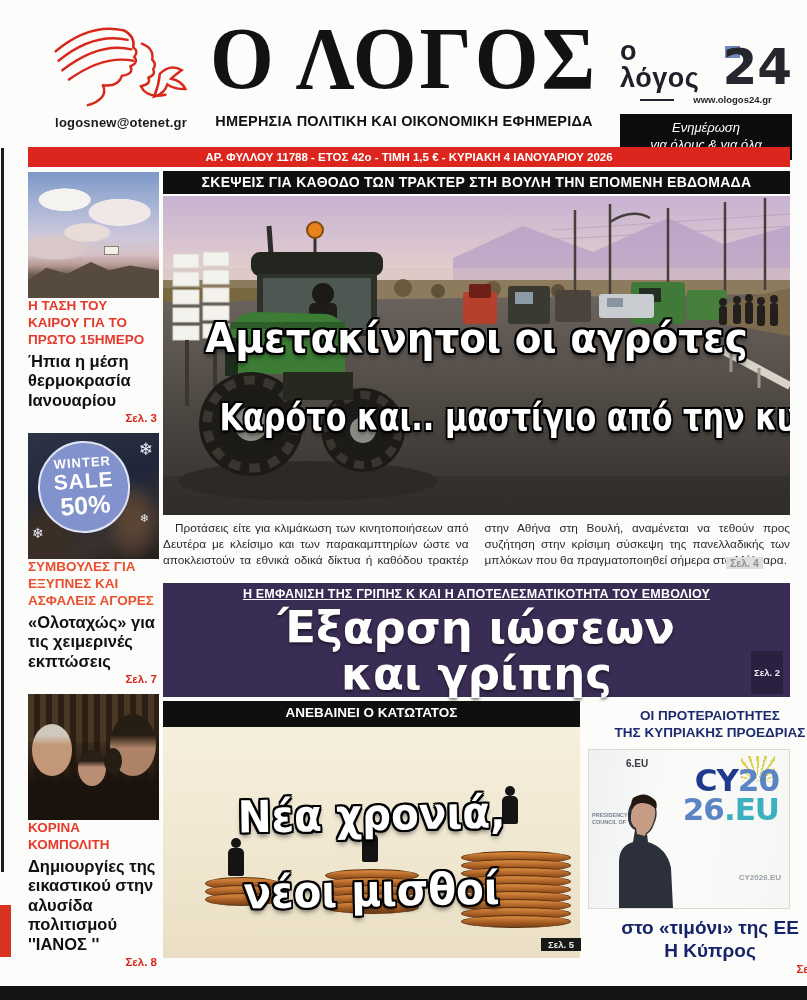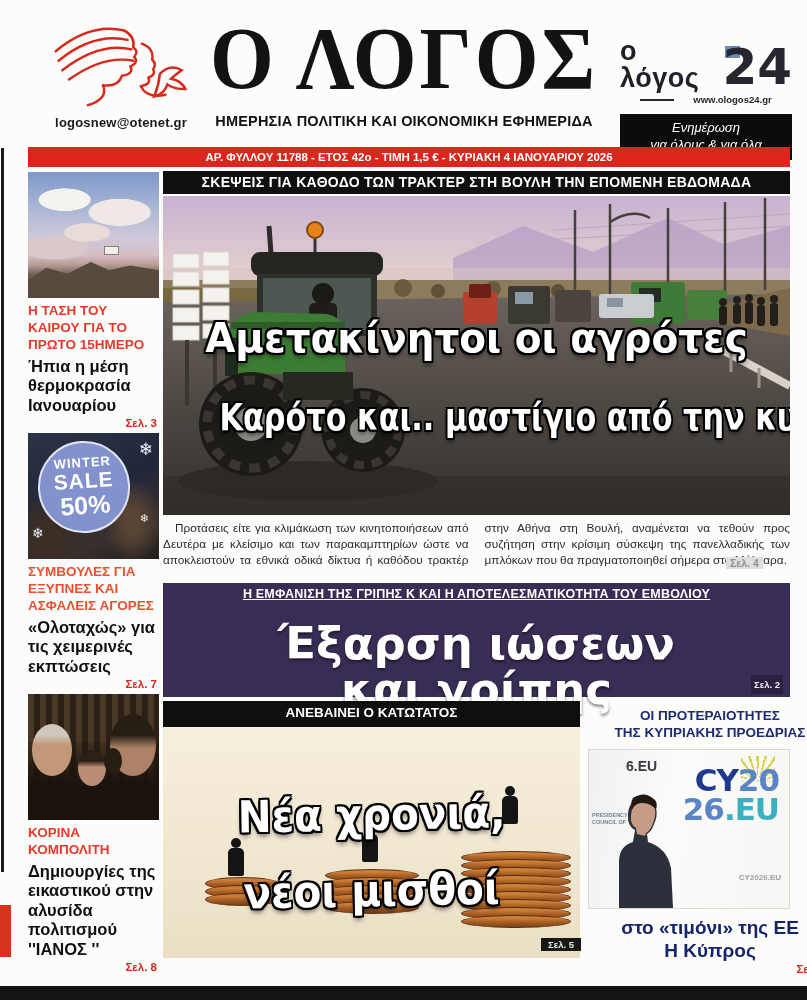--- a/index.html
+++ b/index.html
@@ -28,21 +28,21 @@
   .tagline-box{margin-top:9px;background:#0c0c0c;color:#fff;text-align:center;padding:5px 3px 7px;
                font-style:italic;font-size:13px;line-height:1.32;font-family:"Liberation Sans",sans-serif;}
   
   .issue-bar{position:absolute;left:28px;top:147px;width:762px;height:20px;background:#dc251c;color:#fff;
              font-size:11.5px;font-weight:bold;text-align:center;line-height:20px;white-space:nowrap;}
   
   .sidebar{position:absolute;left:28px;top:172px;width:131px;}
   .side-item{position:absolute;left:0;width:131px;}
   .si1{top:0;} .si2{top:261px;} .si3{top:522px;}
   .side-photo{width:131px;height:126px;position:relative;overflow:hidden;}
-  .side-kicker{color:#e6392b;font-weight:bold;font-size:13.5px;line-height:1.25;margin-top:5px;}
+  .side-kicker{color:#e6392b;font-weight:bold;font-size:13.5px;line-height:1.25;}
   .si2 .side-kicker{color:#ea5030;}
   .side-head{color:#101010;font-weight:bold;font-size:16.5px;line-height:1.18;margin-top:3px;}
   .side-ref{color:#d6251c;font-weight:bold;font-size:11.5px;text-align:right;margin-top:2px;padding-right:2px;}
   
   .photo-weather{background:
     radial-gradient(ellipse 46px 20px at 28% 22%,#f5f3f0 55%,transparent 58%),
     radial-gradient(ellipse 55px 24px at 70% 32%,#efe8e6 55%,transparent 58%),
     radial-gradient(ellipse 40px 16px at 45% 48%,#e8dcd8 55%,transparent 60%),
     radial-gradient(ellipse 60px 22px at 20% 60%,#d8c9c8 50%,transparent 58%),
     linear-gradient(180deg,#7e98c8 0%,#a9b6d6 28%,#cfc8da 52%,#d5bfc4 66%,#b69a94 74%,#6a5a50 82%,#4a3f38 100%);}
@@ -85,22 +85,22 @@
   .lead-body{position:absolute;left:163px;top:521px;width:627px;height:57px;column-count:2;column-gap:16px;
              font-size:11.8px;line-height:1.34;text-align:justify;color:#2a2a2a;}
   .lead-body p{margin:0;text-indent:12px;}
   .lead-ref{position:absolute;left:726px;top:557px;color:#8f8f8f;background:#dedede;font-weight:bold;
             font-size:10.5px;padding:0 4px;}
   
   .flu-banner{position:absolute;left:163px;top:583px;width:627px;height:114px;background:#3a2d55;color:#fff;text-align:center;}
   .flu-kicker{padding-top:4px;font-size:12.5px;font-weight:bold;letter-spacing:.2px;white-space:nowrap;text-decoration:underline;}
   .flu-hl{font-size:45px;font-weight:bold;line-height:1.02;font-family:"DejaVu Sans","Liberation Sans",sans-serif;
           text-shadow:0 2px 3px rgba(0,0,0,.5);}
-  .flu-hl1{margin-top:20px;} 
-  .flu-ref{position:absolute;right:7px;bottom:3px;font-size:9.5px;font-weight:bold;color:#ecebf6;background:#2a2040;padding:4px 3px;}
+  .flu-hl1{margin-top:4px;} 
+  .flu-ref{position:absolute;right:7px;bottom:3px;font-size:9.5px;font-weight:bold;color:#ecebf6;background:#2a2040;padding:16px 3px;}
   
   .wage-bar{position:absolute;left:163px;top:701px;width:417px;height:36px;background:#0f0f0f;color:#fff;
             font-weight:bold;font-size:13.5px;text-align:center;line-height:23px;white-space:nowrap;}
   .wage-photo{position:absolute;left:163px;top:727px;width:417px;height:231px;overflow:hidden;
               background:linear-gradient(180deg,#f6efdd 0%,#f0e7d0 55%,#eadfc4 100%);}
   .stack{position:absolute;}
   .coin{height:13px;border-radius:50%;margin-top:-5px;background:linear-gradient(180deg,#cf8038 18%,#a35a22 60%,#7c4318 100%);
         border:1px solid #5c3312;box-sizing:border-box;}
   .fig{position:absolute;width:22px;height:40px;}
   .fig::before{content:"";position:absolute;left:6px;top:0;width:10px;height:10px;border-radius:50%;background:#141414;}
@@ -114,21 +114,21 @@
   .cy-photo{margin-top:7px;width:200px;height:158px;background:linear-gradient(100deg,#eef0f2 0%,#fbfbf9 40%,#f6f7f4 100%);
             border:1px solid #ddd9d2;position:relative;overflow:hidden;}
   .cy-man{position:absolute;left:0;bottom:0;width:96px;height:132px;}
   .cy-big{position:absolute;right:10px;top:16px;text-align:right;font-weight:bold;line-height:.95;
           font-family:"DejaVu Sans",sans-serif;font-size:31px;letter-spacing:-1px;}
   .cy-big .c-cy{color:#1d3a8f;} .cy-big .c-20{color:#5b84c4;}
   .cy-big .c-26{color:#5b84c4;} .cy-big .c-eu{color:#3ab0c0;}
   .cy-rays{position:absolute;right:14px;top:6px;width:34px;height:26px;
     background:repeating-conic-gradient(from -40deg at 50% 100%,#d9cb3a 0 6deg,transparent 6deg 18deg);
     clip-path:polygon(0 0,100% 0,100% 100%,0 100%);opacity:.85;}
-  .cy-6eu{position:absolute;left:5px;top:8px;font-size:14px;font-weight:bold;color:#3a3a44;padding-left:32px;}
+  .cy-6eu{position:absolute;left:5px;top:8px;font-size:10px;font-weight:bold;color:#3a3a44;padding-left:32px;}
   .cy-presid{position:absolute;left:3px;top:62px;font-size:5.5px;color:#7a7f8a;line-height:1.4;font-weight:bold;}
   .cy-small{position:absolute;right:8px;bottom:26px;font-size:8px;color:#9aa0a8;font-weight:bold;}
   .cy-head{margin-top:7px;color:#16246b;font-weight:bold;font-size:19px;text-align:center;line-height:1.22;}
   .cy-ref{color:#d6251c;font-weight:bold;font-size:11.5px;text-align:right;margin-top:1px;padding-right:4px;}
 </style>
 </head>
 <body>
 
 <div class="page">
 

